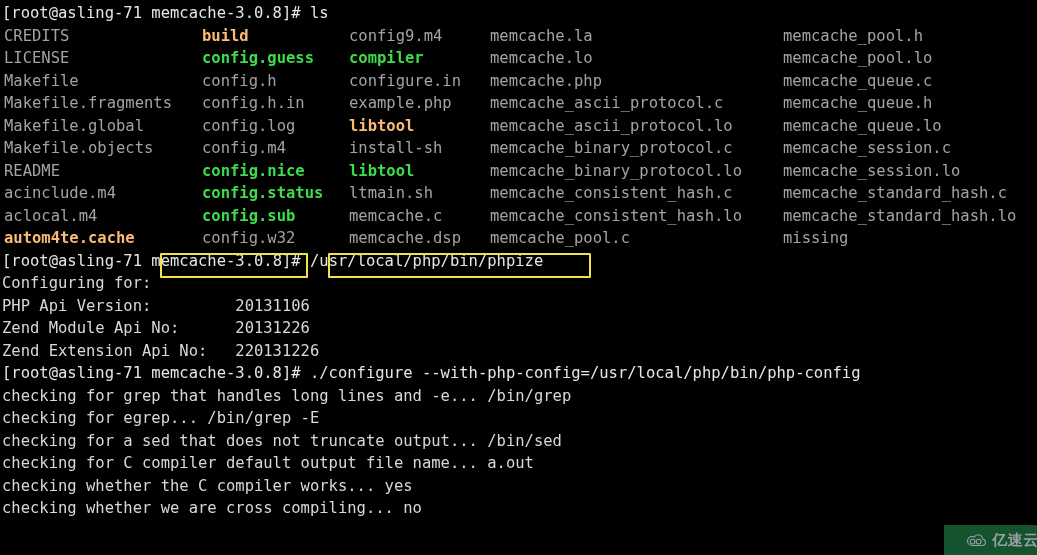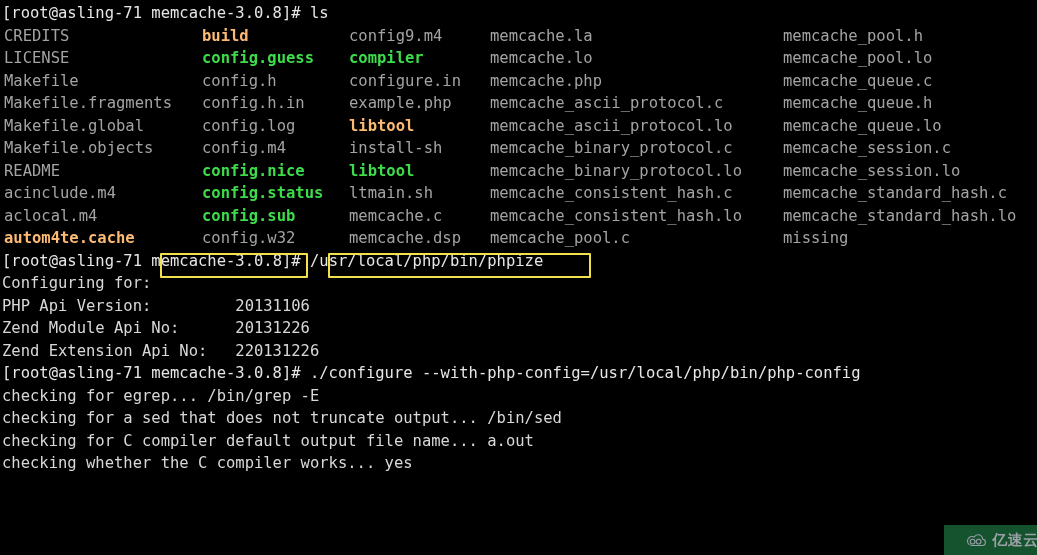--- a/index.html
+++ b/index.html
@@ -123,24 +123,26 @@
     <div class="line">Configuring for:</div>
     <div id="phpize-lines">
         <div class="line">PHP Api Version:         20131106</div>
         <div class="line">Zend Module Api No:      20131226</div>
         <div class="line">Zend Extension Api No:   220131226</div>
       </div>
 
     <div class="line"><span class="white">[root@asling-71 memcache-3.0.8]# </span><span class="white">./configure --with-php-config=/usr/local/php/bin/php-config</span></div>
 
     <div id="configure-lines">
+        <div class="line">checking for grep that handles long lines and -e... /bin/grep</div>
         <div class="line">checking for egrep... /bin/grep -E</div>
         <div class="line">checking for a sed that does not truncate output... /bin/sed</div>
         <div class="line">checking for C compiler default output file name... a.out</div>
         <div class="line">checking whether the C compiler works... yes</div>
+        <div class="line">checking whether we are cross compiling... no</div>
       </div>
 
   </div>
 
   <div class="hl" id="hl-path"></div>
   <div class="hl" id="hl-cmd"></div>
 
   <div id="watermark">
     <span>
       <svg width="22" height="13" viewBox="0 0 22 13" aria-hidden="true">

